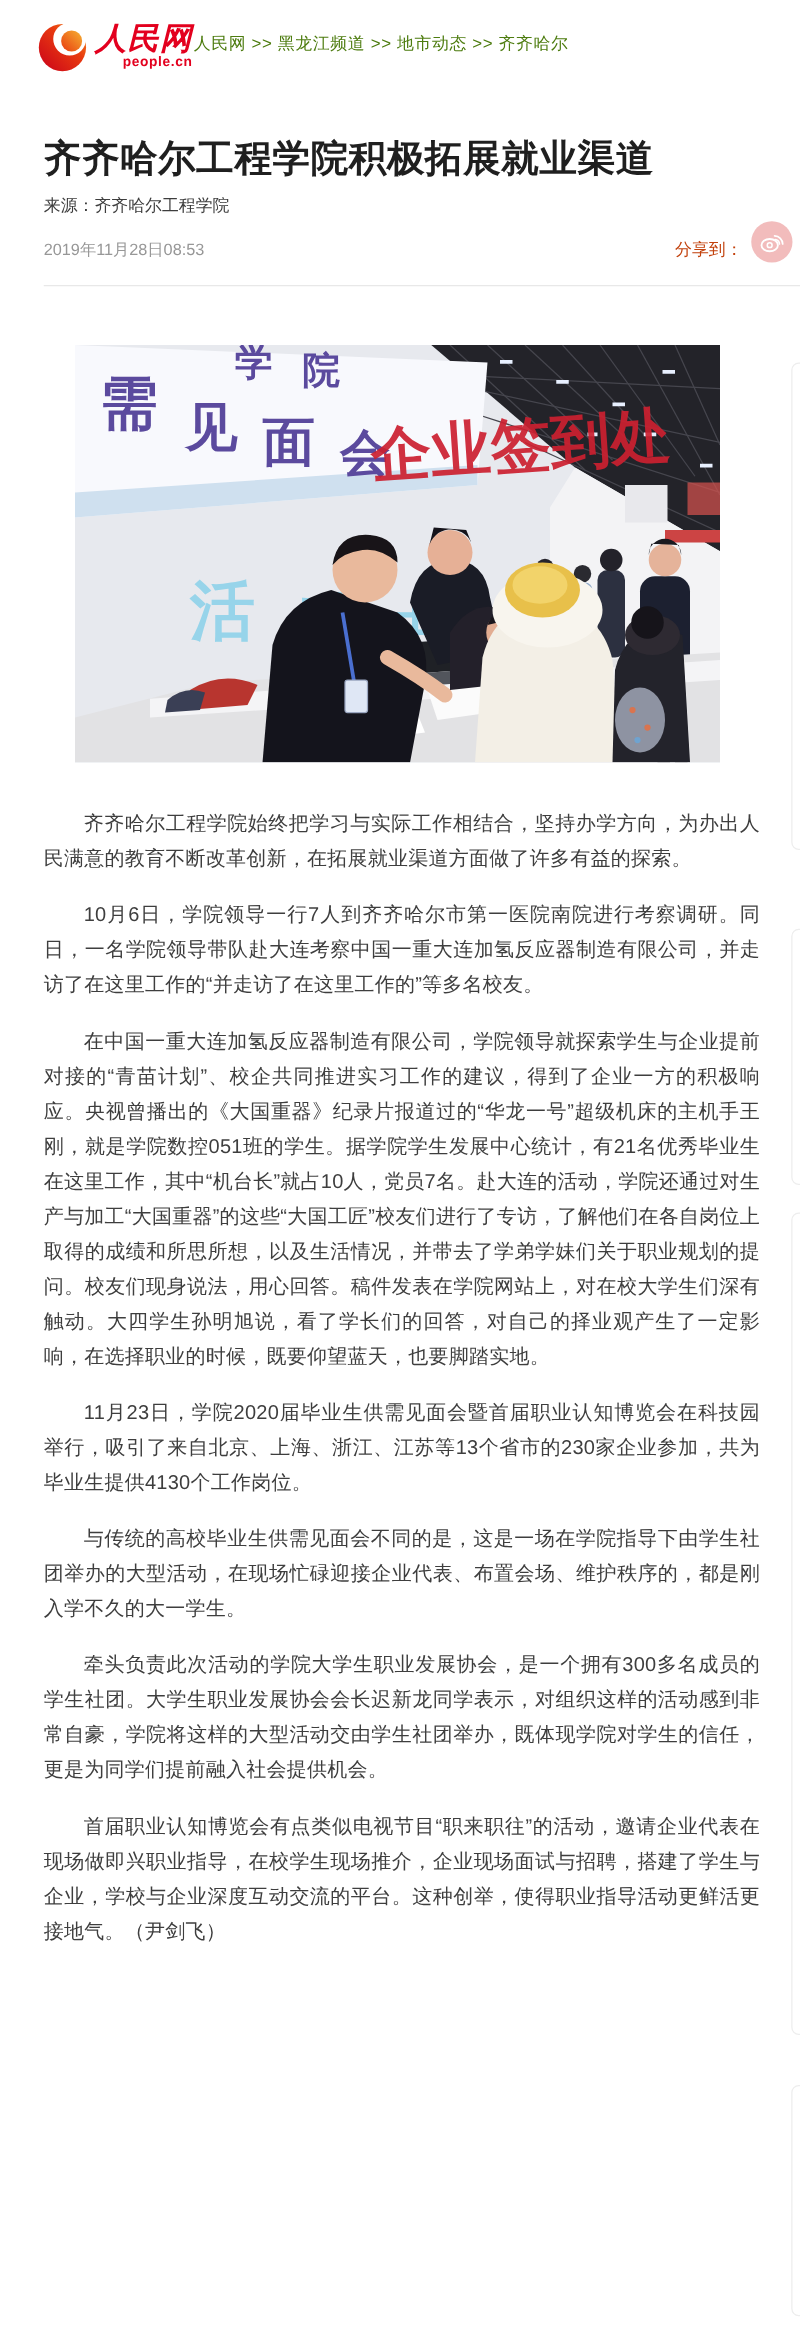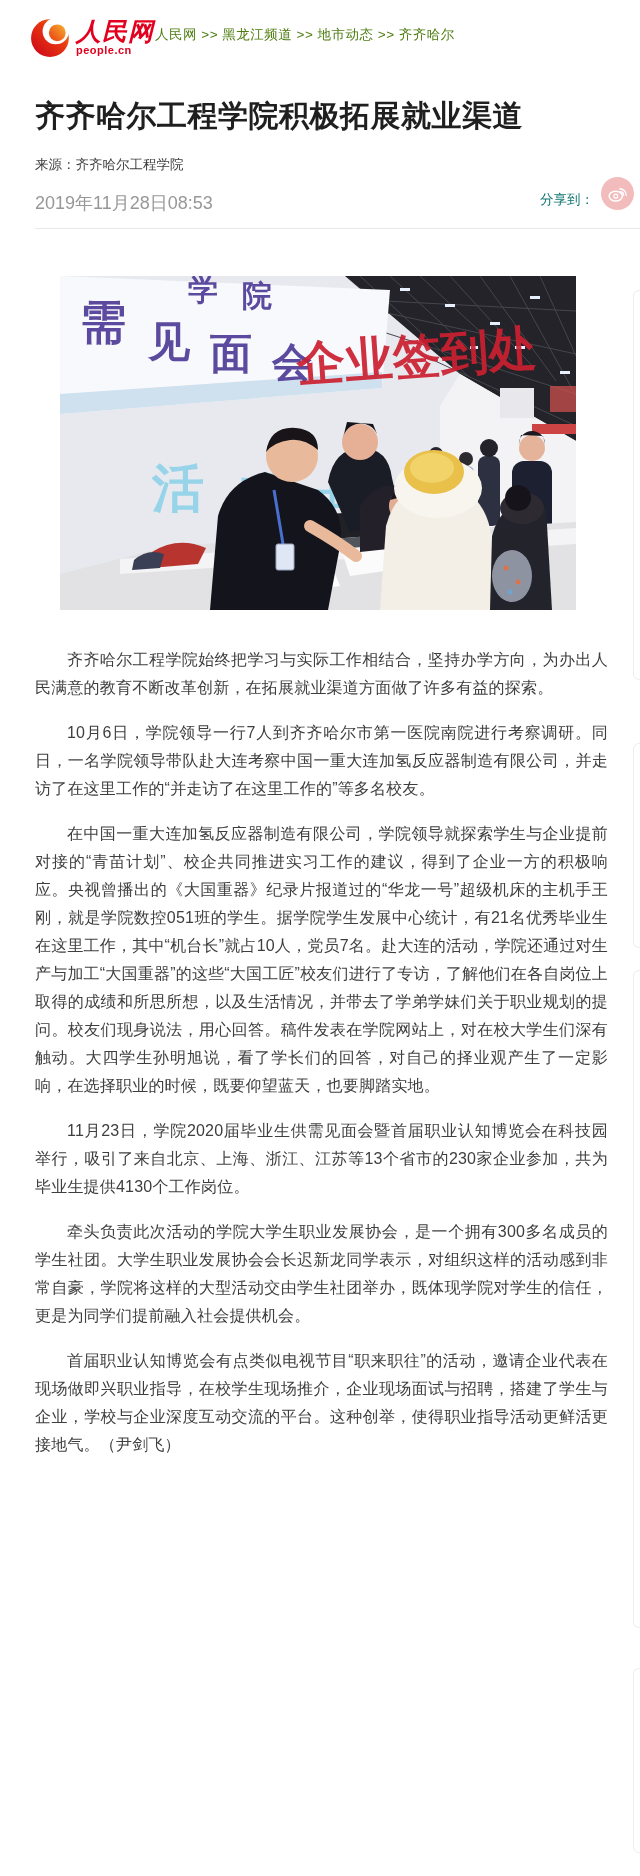--- a/index.html
+++ b/index.html
@@ -7,27 +7,27 @@
   body {
     width:640px; height:1876px; position:relative; overflow:hidden;
     font-family:"Liberation Sans","DejaVu Sans",sans-serif;
     -webkit-font-smoothing:antialiased;
   }
   
   .logo { position:absolute; left:30px; top:16px; display:flex; align-items:flex-start; cursor:pointer; }
   .logo-mark { width:42px; height:42px; }
   .logo-text-wrap { margin-left:4px; margin-top:2px; }
   .logo-cn { color:#e3001e; font-size:25px; font-weight:bold; letter-spacing:1px; line-height:26px; font-style:italic; }
-  .logo-en { color:#e3001e; font-size:11px; font-weight:bold; letter-spacing:.5px; line-height:12px; }
+  .logo-en { color:#e3001e; font-size:11px; font-weight:bold; letter-spacing:.5px; text-align:right; line-height:12px; }
   .breadcrumb { position:absolute; left:155px; top:26px; font-size:13.5px; color:#4d7c0f; letter-spacing:.5px; }
   
-  .article-title { position:absolute; left:35px; top:96px; width:580px; font-size:30px; font-weight:bold; color:#1f1f1f; letter-spacing:.5px; line-height:40px; }
+  .article-title { position:absolute; left:35px; top:108px; width:580px; font-size:30px; font-weight:bold; color:#1f1f1f; letter-spacing:.5px; line-height:40px; }
   .article-source { position:absolute; left:35px; top:156px; font-size:13.5px; color:#3d3d3d; }
-  .article-date { position:absolute; left:35px; top:191px; font-size:18px; color:#979797; }
-  .share-label { position:absolute; left:540px; top:191px; font-size:13.5px; color:#0f766e; }
+  .article-date { position:absolute; left:35px; top:191px; font-size:13px; color:#979797; }
+  .share-label { position:absolute; left:540px; top:191px; font-size:13.5px; color:#c2410c; }
   .share-weibo { position:absolute; left:601px; top:177px; width:33px; height:33px; border-radius:50%; background:#f2bcbc; display:flex; align-items:center; justify-content:center; cursor:pointer; }
   .head-divider { position:absolute; left:35px; top:228px; width:605px; height:0; border-top:1px solid #e8e8e8; }
   
   .photo { position:absolute; left:60px; top:276px; width:516px; height:334px; overflow:hidden; background:#e9ebf0; }
   
   .article-body { position:absolute; left:35px; top:632px; width:573px; font-size:16px; line-height:28px; color:#3e3e3e; }
   .article-body p { text-indent:2em; margin:14px 0 17px 0; text-align:justify; letter-spacing:0.2px; }
   
   .side-card { position:absolute; left:633px; width:40px; border:1px solid #ededed; border-radius:6px; background:#fff; }
   .sc1 { top:290px; height:390px; }
@@ -191,20 +191,21 @@
     <path d="M92 276 q26 -16 54 -4 l-8 16 -48 4z" fill="#b8352f"></path>
     <path d="M74 284 q14 -12 30 -6 l-4 14 -28 2z" fill="#3a3f55"></path>
   </svg>
 </div>
 
 <div class="article-body">
     <p>齐齐哈尔工程学院始终把学习与实际工作相结合，坚持办学方向，为办出人民满意的教育不断改革创新，在拓展就业渠道方面做了许多有益的探索。</p>
     <p>10月6日，学院领导一行7人到齐齐哈尔市第一医院南院进行考察调研。同日，一名学院领导带队赴大连考察中国一重大连加氢反应器制造有限公司，并走访了在这里工作的“并走访了在这里工作的”等多名校友。</p>
     <p>在中国一重大连加氢反应器制造有限公司，学院领导就探索学生与企业提前对接的“青苗计划”、校企共同推进实习工作的建议，得到了企业一方的积极响应。央视曾播出的《大国重器》纪录片报道过的“华龙一号”超级机床的主机手王刚，就是学院数控051班的学生。据学院学生发展中心统计，有21名优秀毕业生在这里工作，其中“机台长”就占10人，党员7名。赴大连的活动，学院还通过对生产与加工“大国重器”的这些“大国工匠”校友们进行了专访，了解他们在各自岗位上取得的成绩和所思所想，以及生活情况，并带去了学弟学妹们关于职业规划的提问。校友们现身说法，用心回答。稿件发表在学院网站上，对在校大学生们深有触动。大四学生孙明旭说，看了学长们的回答，对自己的择业观产生了一定影响，在选择职业的时候，既要仰望蓝天，也要脚踏实地。</p>
     <p>11月23日，学院2020届毕业生供需见面会暨首届职业认知博览会在科技园举行，吸引了来自北京、上海、浙江、江苏等13个省市的230家企业参加，共为毕业生提供4130个工作岗位。</p>
+    <p>与传统的高校毕业生供需见面会不同的是，这是一场在学院指导下由学生社团举办的大型活动，在现场忙碌迎接企业代表、布置会场、维护秩序的，都是刚入学不久的大一学生。</p>
     <p>牵头负责此次活动的学院大学生职业发展协会，是一个拥有300多名成员的学生社团。大学生职业发展协会会长迟新龙同学表示，对组织这样的活动感到非常自豪，学院将这样的大型活动交由学生社团举办，既体现学院对学生的信任，更是为同学们提前融入社会提供机会。</p>
     <p>首届职业认知博览会有点类似电视节目“职来职往”的活动，邀请企业代表在现场做即兴职业指导，在校学生现场推介，企业现场面试与招聘，搭建了学生与企业，学校与企业深度互动交流的平台。这种创举，使得职业指导活动更鲜活更接地气。（尹剑飞）</p>
   </div>
 
 <div class="side-card sc1"></div>
 <div class="side-card sc2"></div>
 <div class="side-card sc3"></div>
 <div class="side-card sc4"></div>
 
 </body></html>

